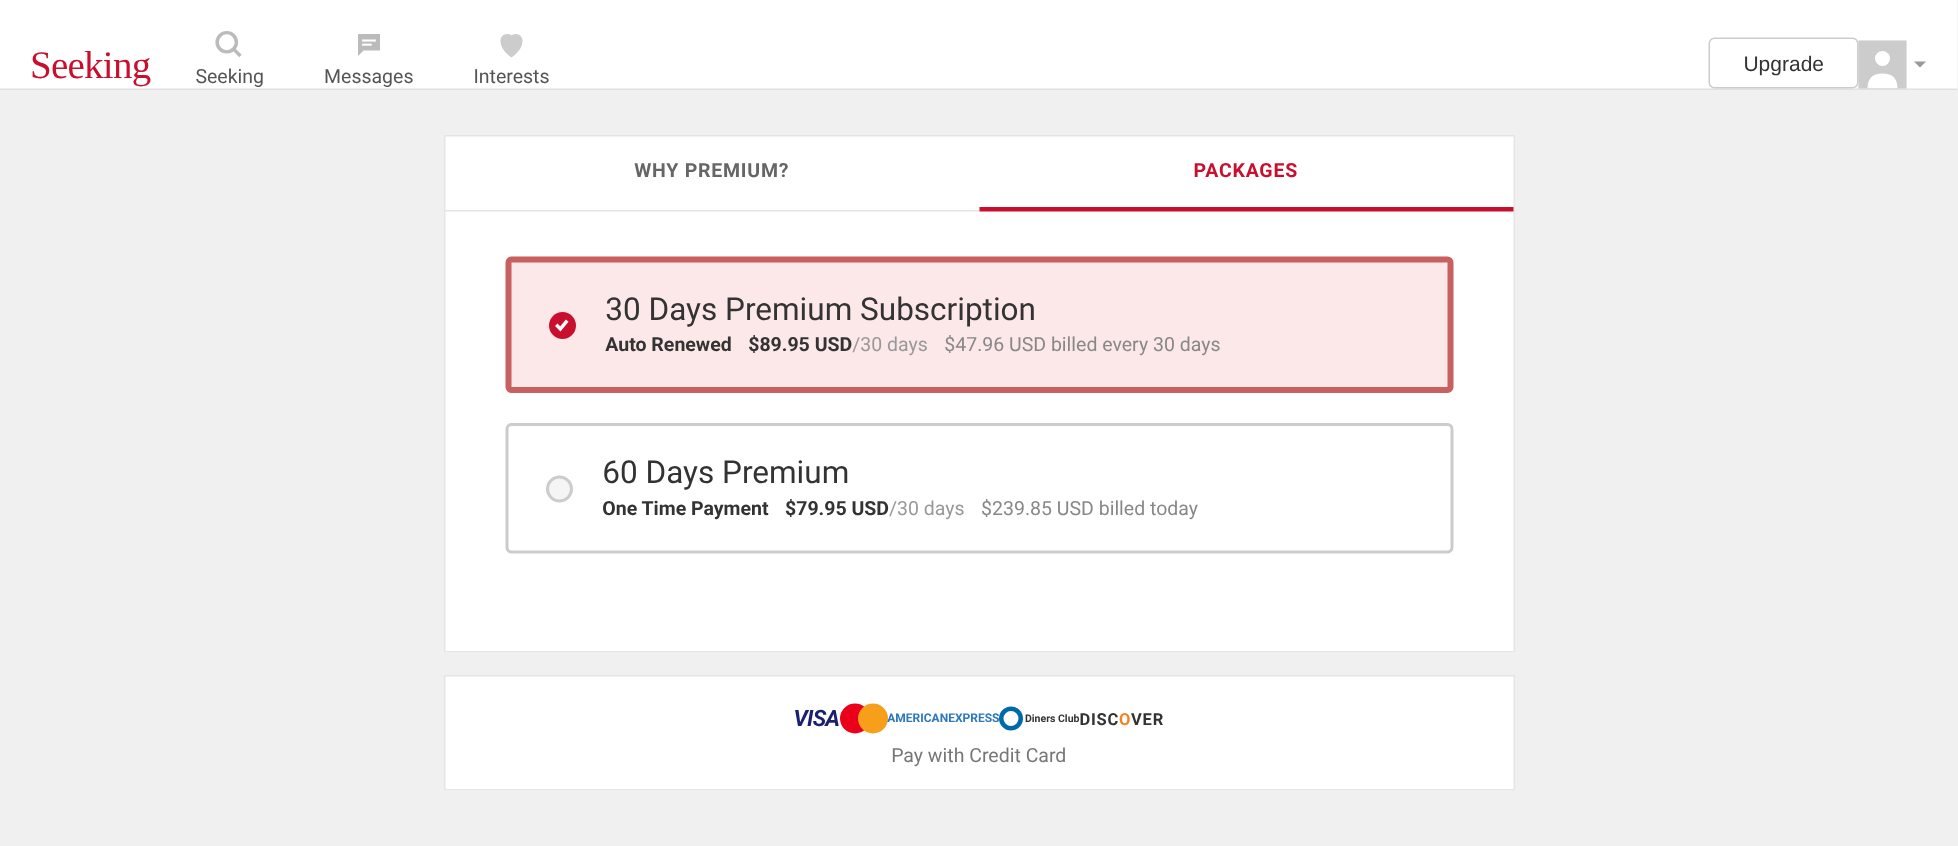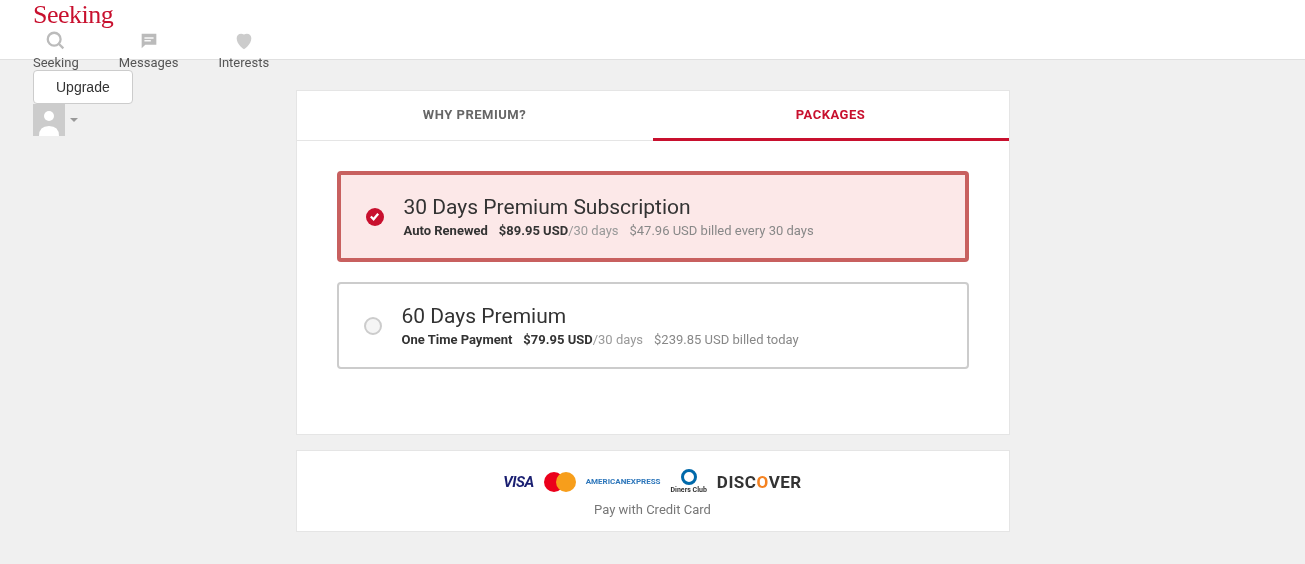--- a/index.html
+++ b/index.html
@@ -1,19 +1,19 @@
 <!DOCTYPE html>
 <html><head>
   <meta charset="utf-8">
   <style>
     * { margin: 0; padding: 0; box-sizing: border-box; }
     body { font-family: -apple-system, BlinkMacSystemFont, "Segoe UI", Roboto, Helvetica, Arial, sans-serif; background: #f0f0f0; color: #333; }
     
     
-    .header { background: #fff; border-bottom: 1px solid #e0e0e0; display: flex; align-items: flex-start; padding: 0 33px; height: 60px; flex-direction: column; }
+    .header { background: #fff; border-bottom: 1px solid #e0e0e0; display: flex; align-items: flex-end; padding: 0 20px; height: 60px; }
     .logo { color: #c8102e; font-size: 26px; font-weight: 400; letter-spacing: -0.5px; margin-right: 30px; font-family: Georgia, serif; }
     .nav-items { display: flex; gap: 40px; }
     .nav-item { display: flex; flex-direction: column; align-items: center; gap: 3px; cursor: pointer; color: #555; font-size: 13px; }
     .nav-icon-svg { width: 22px; height: 22px; }
     .spacer { flex: 1; }
     .upgrade-btn { border: 1px solid #ccc; background: #fff; padding: 8px 22px; border-radius: 4px; font-size: 14px; color: #333; cursor: pointer; }
     .avatar-wrap { display: flex; align-items: center; gap: 4px; cursor: pointer; }
     .avatar { width: 32px; height: 32px; background: #ccc; position: relative; overflow: hidden; }
     .avatar svg { width: 100%; height: 100%; }
     
@@ -35,31 +35,31 @@
     .radio.unchecked { border: 2px solid #ccc; background: #f5f5f5; }
     .pkg-content { flex: 1; }
     .pkg-title { font-size: 21px; color: #333; margin-bottom: 4px; }
     .pkg-details { font-size: 13px; color: #333; display: flex; gap: 11px; align-items: flex-end; flex-wrap: wrap; }
     .pkg-renewal { font-weight: 700; }
     .pkg-price { font-weight: 700; }
     .pkg-period { color: #999; font-weight: 400; }
     .pkg-billing { color: #888; font-weight: 400; }
     
     .pay-panel { background: #fff; border: 1px solid #e5e5e5; margin-top: 15px; padding: 18px 0 0; text-align: center; position: relative; }
-    .card-logos { display: flex; justify-content: center; align-items: center; gap: 10px; margin-bottom: 8px; font-size: 11px; font-weight: 700; }
+    .card-logos { display: flex; justify-content: center; align-items: center; margin-bottom: 8px; font-size: 11px; font-weight: 700; }
     .card-logo { display: inline-flex; align-items: center; }
     .visa { color: #1a1f71; font-style: italic; font-size: 15px; letter-spacing: -0.5px; }
     .mc { display: flex; }
     .mc-circle { width: 20px; height: 20px; border-radius: 50%; }
     .mc-red { background: #eb001b; }
     .mc-yellow { background: #f79e1b; margin-left: -8px; }
     .amex { color: #2e77bb; font-size: 8px; line-height: 1; text-align: left; }
-    .diners { display: flex; flex-direction: column; align-items: center; font-size: 7px; color: #333; gap:1px;}
+    .diners { display: flex; flex-direction: row; align-items: center; font-size: 7px; color: #333; gap:1px;}
     .diners-circle { width: 16px; height: 16px; border-radius: 50%; border: 3px solid #0069aa; position: relative;}
-    .discover { color: #333; font-size: 17px; letter-spacing: 0.5px; }
+    .discover { color: #333; font-size: 11px; letter-spacing: 0.5px; }
     .discover .o { color: #f58220; }
     .pay-label { font-size: 13px; color: #777; margin-bottom: 14px; }
   </style>
 </head>
 <body>
 
 <div class="header">
   <div class="logo">Seeking</div>
   <div class="nav-items">
     <div class="nav-item">

